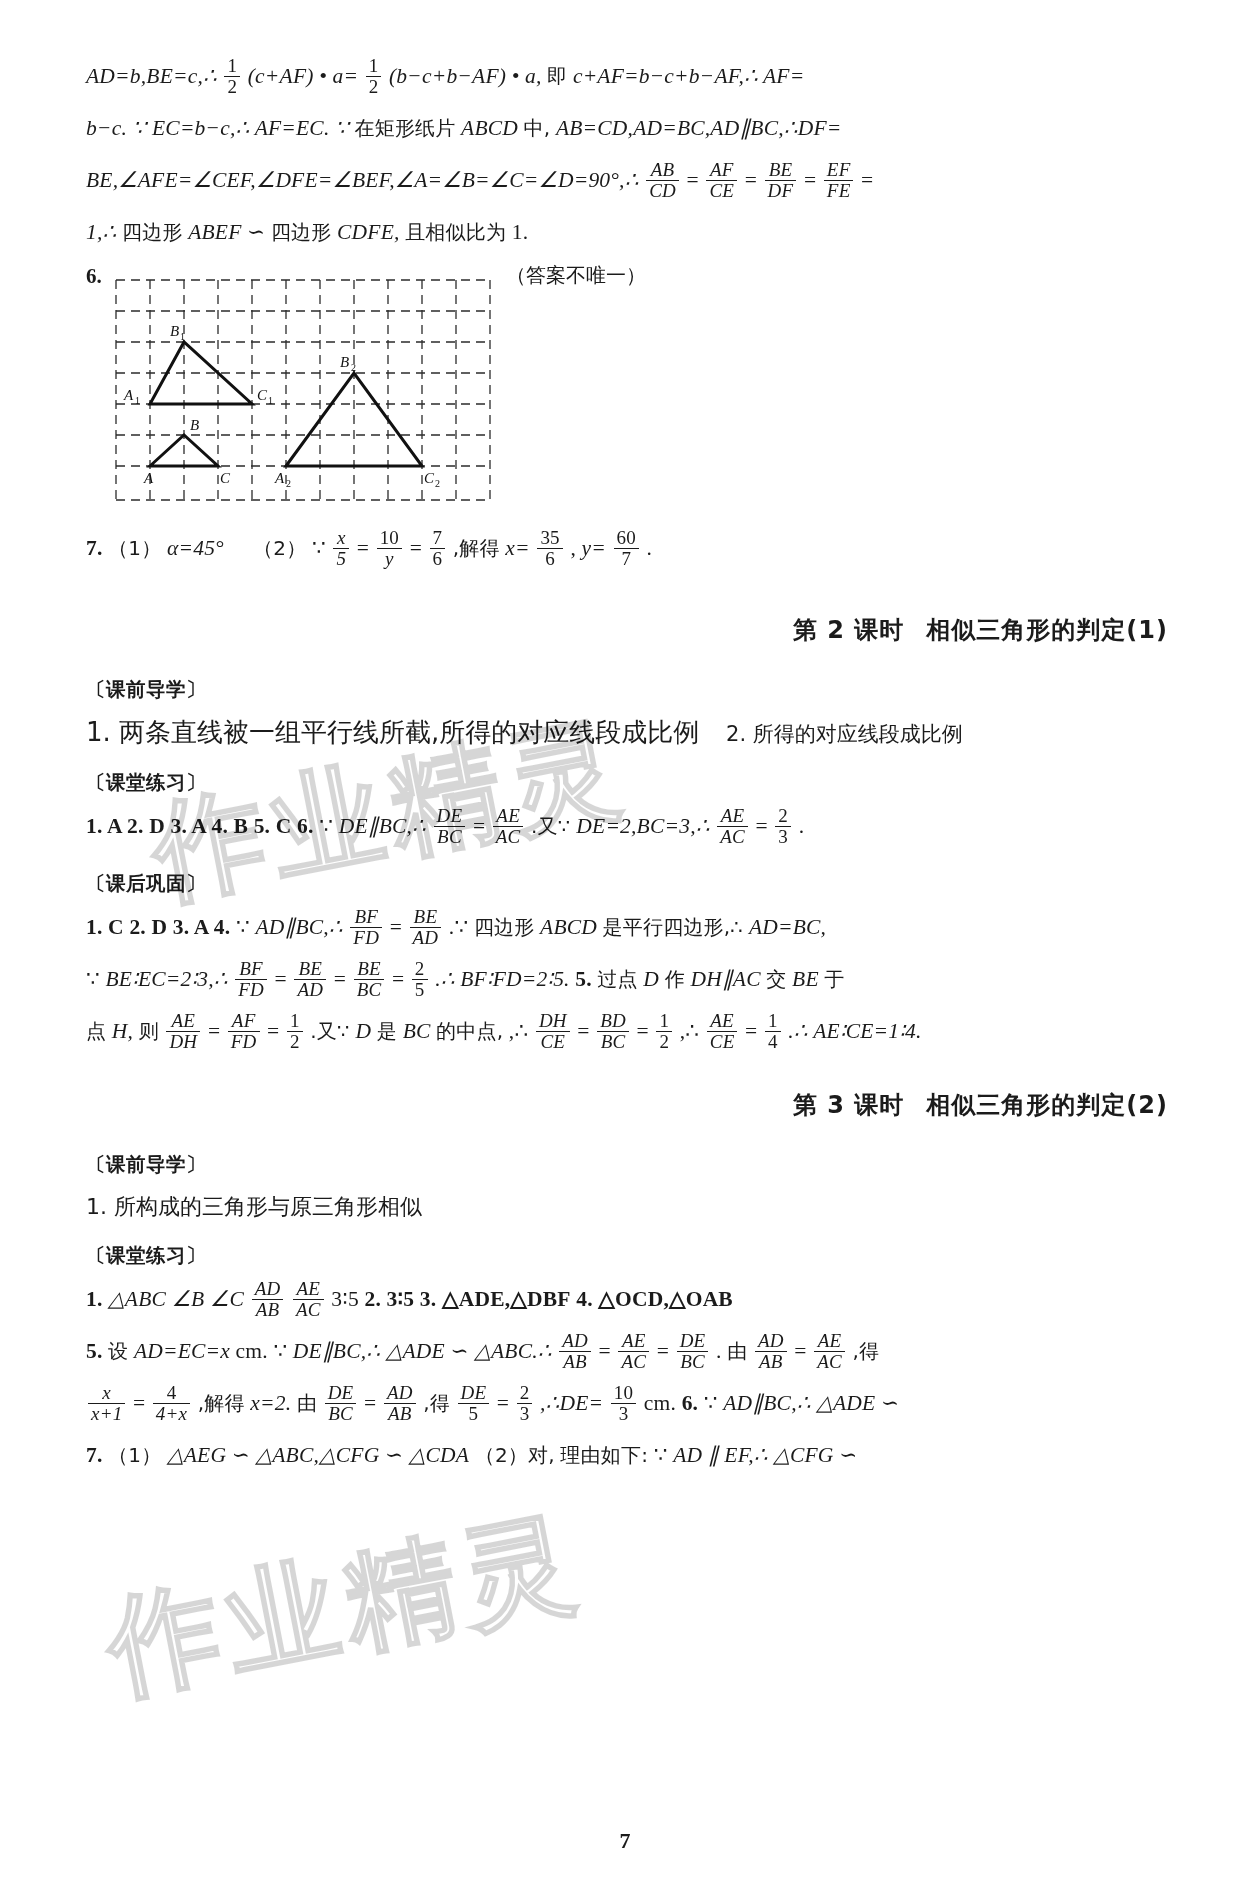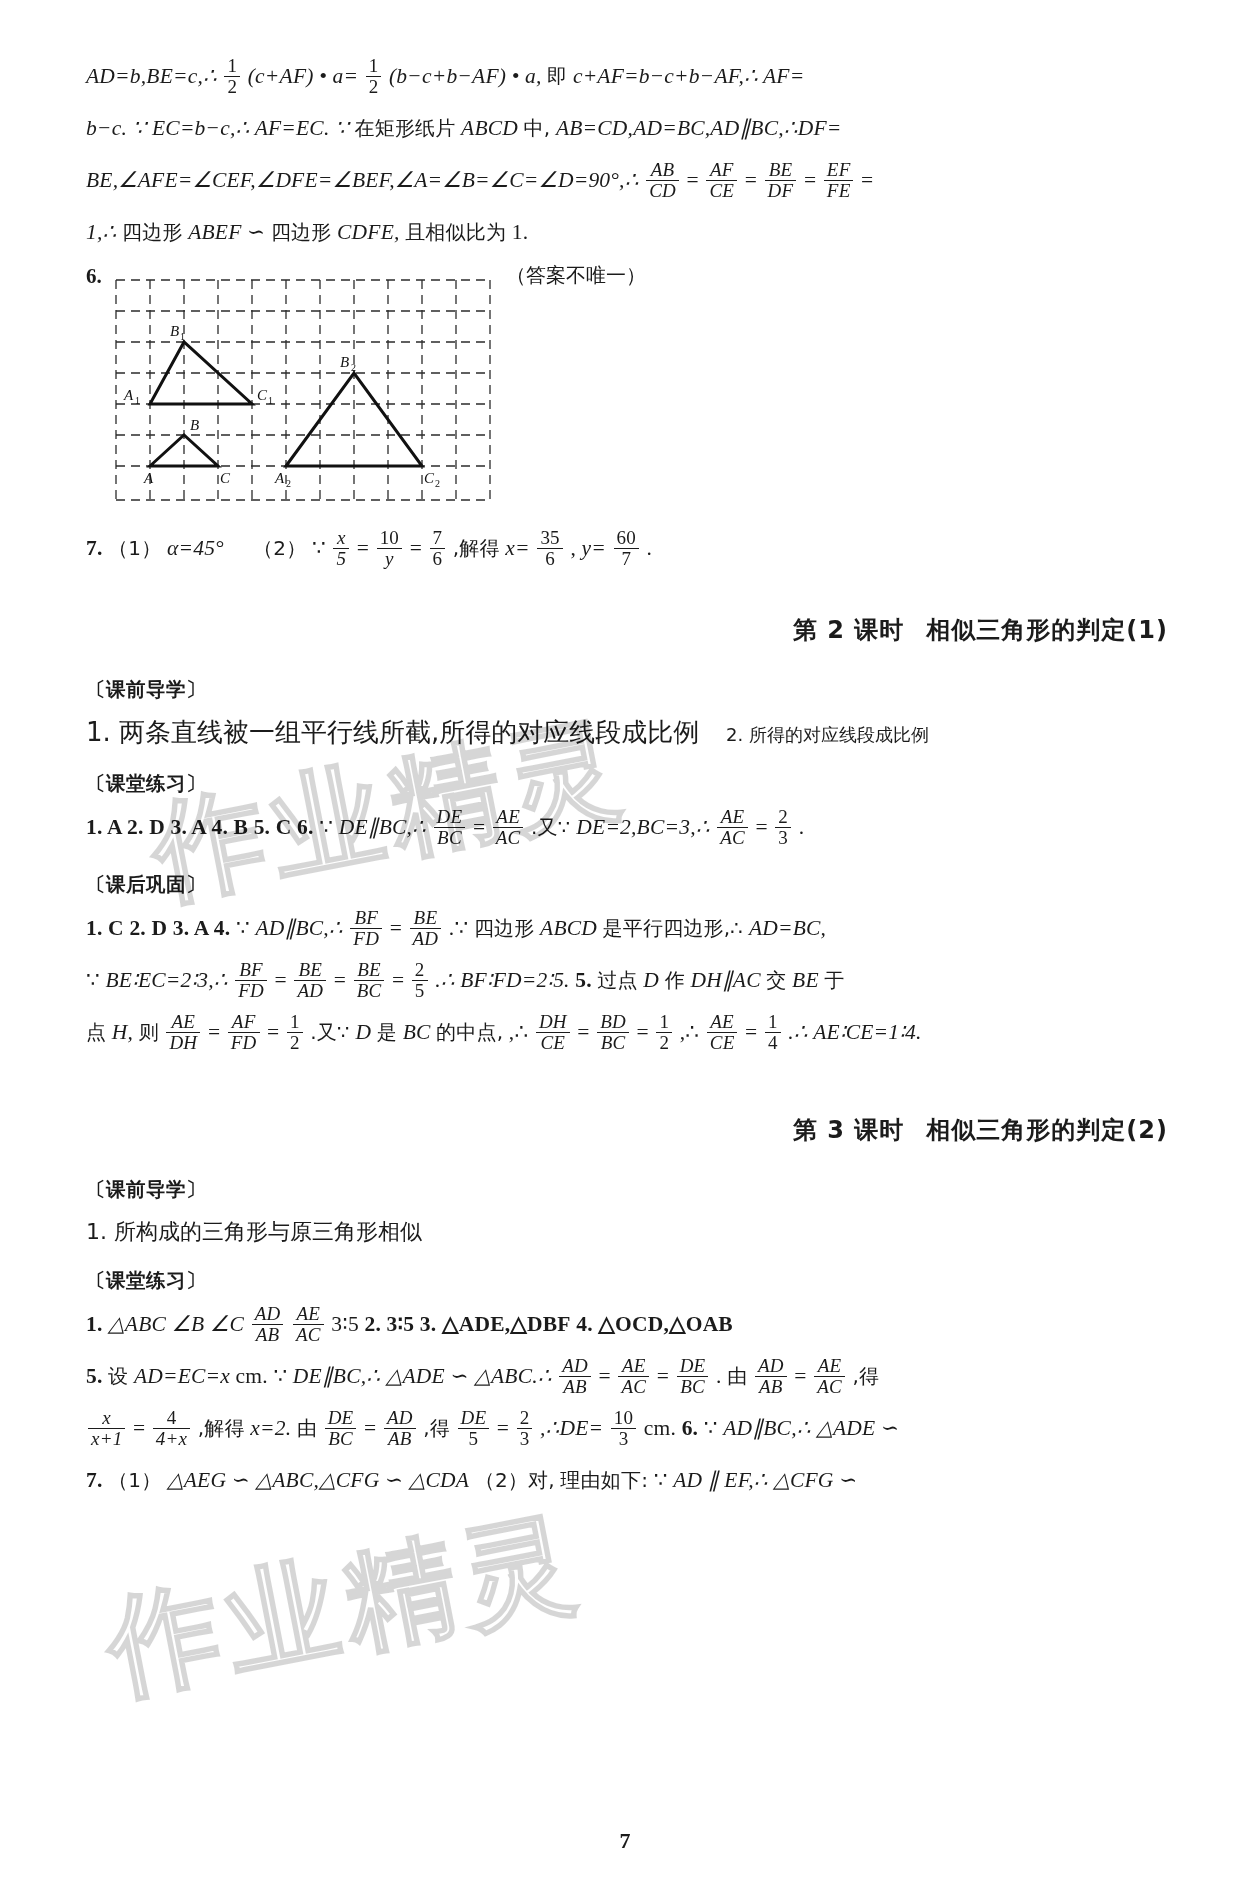--- a/index.html
+++ b/index.html
@@ -297,21 +297,21 @@
     </div>
 
     <div class="lesson-title">
       <span>第 2 课时</span><span class="gap"></span><span>相似三角形的判定(1)</span>
     </div>
 
     <div class="sect">〔课前导学〕</div>
     <div class="arow">
       <span class="cn" style="font-size:26px;">1. 两条直线被一组平行线所截,所得的对应线段成比例</span>
       <span class="sp"></span>
-      <span class="cn" style="font-size:18px;text-align:center;">2. 所得的对应线段成比例</span>
+      <span class="cn" style="font-size:21px;text-align:center;">2. 所得的对应线段成比例</span>
     </div>
 
     <div class="sect">〔课堂练习〕</div>
     <div class="ln">
       <span class="bnum">1. A   2. D   3. A   4. B   5. C   6.</span>
       <span class="num">∵</span>
       <span class="it">DE∥BC,∴</span>
       <span class="frac">
         <span class="n">DE</span>
         <span class="d">BC</span>
@@ -435,21 +435,21 @@
         <span class="d">CE</span>
       </span>
       <span class="num">=</span>
       <span class="frac">
         <span class="n num">1</span>
         <span class="d num">4</span>
       </span>
       <span class="it">.∴ AE∶CE=1∶4.</span>
     </div>
 
-    <div class="lesson-title" style="margin-top:56px;">
+    <div class="lesson-title" style="margin-top:32px;">
       <span>第 3 课时</span><span class="gap"></span><span>相似三角形的判定(2)</span>
     </div>
 
     <div class="sect">〔课前导学〕</div>
     <div class="arow">
       <span class="cn" style="font-size:22px;">1. 所构成的三角形与原三角形相似</span>
     </div>
 
     <div class="sect">〔课堂练习〕</div>
 

